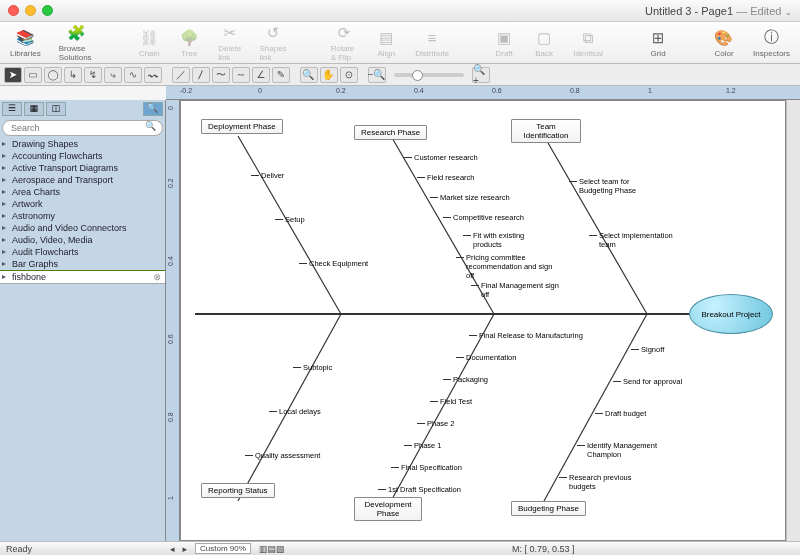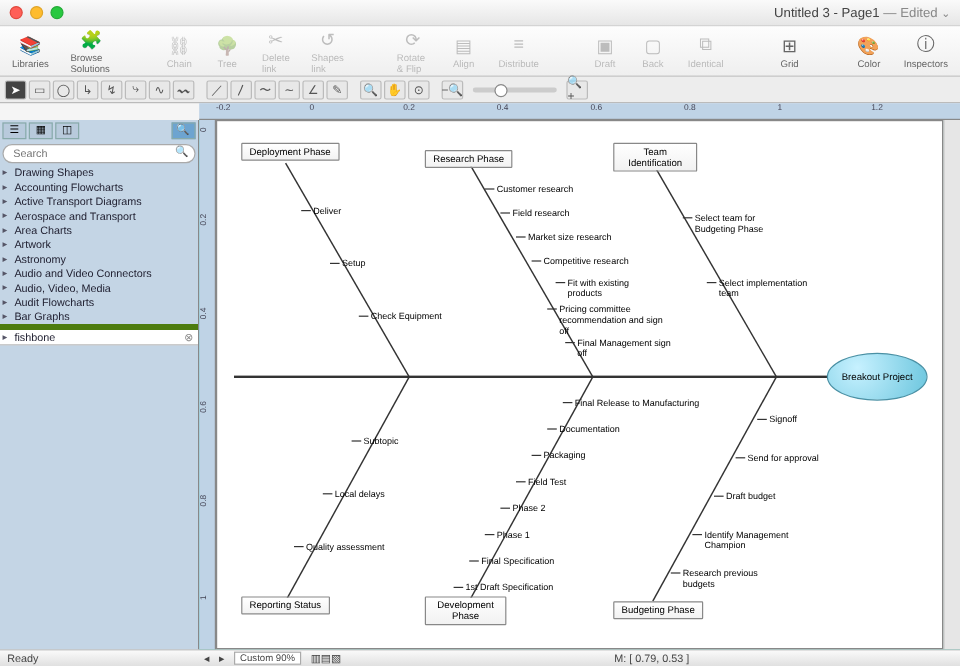--- a/index.html
+++ b/index.html
@@ -33,27 +33,27 @@
 .sidebar { width:166px; background:#c4d5e5; border-right:1px solid #888; display:flex; flex-direction:column; }
 .side-tools { height:18px; display:flex; gap:2px; padding:2px; }
 .side-tools .sbtn { width:20px; background:#b8cadc; border:1px solid #8aa; font-size:9px; text-align:center; }
 .side-search { padding:2px; }
 .side-search input { width:100%; height:16px; border-radius:8px; border:1px solid #aaa; padding:0 18px 0 8px; font-size:9px; background:#fff; }
 .side-search { position:relative; }
 .side-search::before { content:'🔍'; position:absolute; right:8px; top:3px; font-size:9px; color:#888; }
 .tree { flex:0 0 auto; overflow:auto; font-size:9px; color:#223; }
 .tree-item { padding:1px 4px 1px 12px; position:relative; cursor:pointer; }
 .tree-item::before { content:'▸'; position:absolute; left:2px; color:#556; font-size:8px; }
-.tree-item.sel { background:#fff; border-top:5px solid #4d7c0f; border-bottom:1px solid #aaa; }
+.tree-item.sel { background:#fff; border-top:1px solid #4d7c0f; border-bottom:1px solid #aaa; }
 .tree-item.sel .x { float:right; color:#888; }
 .shapes { background:#fff; flex:1; border-top:1px solid #aaa; }
 .shape-row { display:flex; align-items:center; gap:6px; padding:3px 6px; border-bottom:1px solid #eee; font-size:9px; }
 .shape-thumb { width:22px; height:14px; border:1px solid #bbb; background:linear-gradient(#fff,#eee); }
 
-.canvas-wrap { flex:1; position:relative; background:#14b8a6; }
+.canvas-wrap { flex:1; position:relative; background:#15803d; }
 .ruler-v { position:absolute; left:0; top:0; width:14px; bottom:0; background:#bfd3e6; border-right:1px solid #888; font-size:7px; color:#445; }
 .ruler-v span { position:absolute; left:1px; transform:rotate(-90deg); transform-origin:left top; }
 .canvas { position:absolute; left:14px; top:0; right:14px; bottom:0; background:#fff; border:1px solid #888; overflow:hidden; }
 
 .node { position:absolute; background:linear-gradient(#fff,#f2f2f2); border:1px solid #888; padding:2px 6px; font-size:8px; border-radius:1px; text-align:center; white-space:nowrap; }
 .head { position:absolute; width:84px; height:40px; border-radius:50%; background:radial-gradient(circle at 30% 30%, #c7f1ff, #6ac5dd); border:1px solid #4a90a4; display:flex; align-items:center; justify-content:center; font-size:8px; }
 
 .lbl { position:absolute; font-size:7.5px; color:#000; white-space:nowrap; }
 .tick { position:absolute; width:8px; height:1px; background:#333; }
 
@@ -228,21 +228,21 @@
         <line x1="210" y1="35" x2="313" y2="213" stroke="#333" stroke-width="1.2"></line>
         <line x1="363" y1="35" x2="466" y2="213" stroke="#333" stroke-width="1.2"></line>
         <line x1="57" y1="400" x2="160" y2="213" stroke="#333" stroke-width="1.2"></line>
         <line x1="210" y1="400" x2="313" y2="213" stroke="#333" stroke-width="1.2"></line>
         <line x1="363" y1="400" x2="466" y2="213" stroke="#333" stroke-width="1.2"></line>
       </svg>
 
       <div class="node" style="left:20px; top:18px;">Deployment Phase</div>
       <div class="node" style="left:173px; top:24px;">Research Phase</div>
       <div class="node" style="left:330px; top:18px; width:70px; white-space:normal;">Team Identification</div>
-      <div class="node" style="left:20px; top:396px;">Reporting Status</div>
+      <div class="node" style="left:20px; top:382px;">Reporting Status</div>
       <div class="node" style="left:173px; top:396px; width:68px; white-space:normal;">Development Phase</div>
       <div class="node" style="left:330px; top:400px;">Budgeting Phase</div>
 
       <div class="head" style="left:508px; top:193px;">Breakout Project</div>
 
       <div id="labels">
           <div class="tick" style="left: 70px; top: 74px;"></div>
           <div class="lbl" style="left: 80px; top: 70px;">Deliver</div>
           <div class="tick" style="left: 94px; top: 118px;"></div>
           <div class="lbl" style="left: 104px; top: 114px;">Setup</div>

